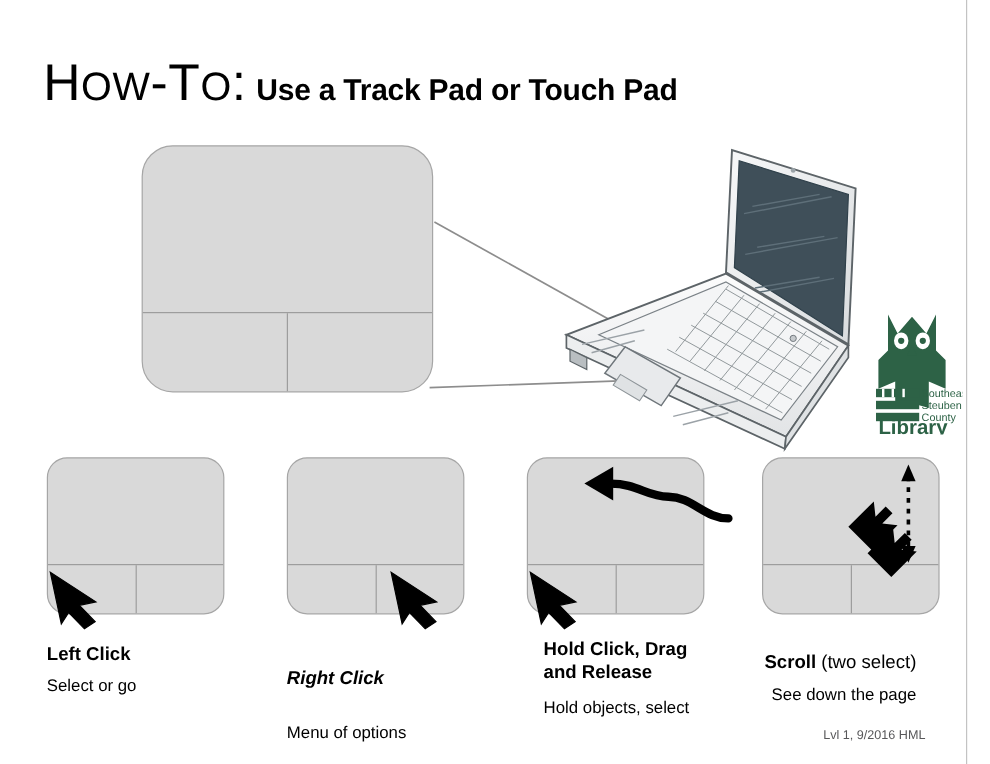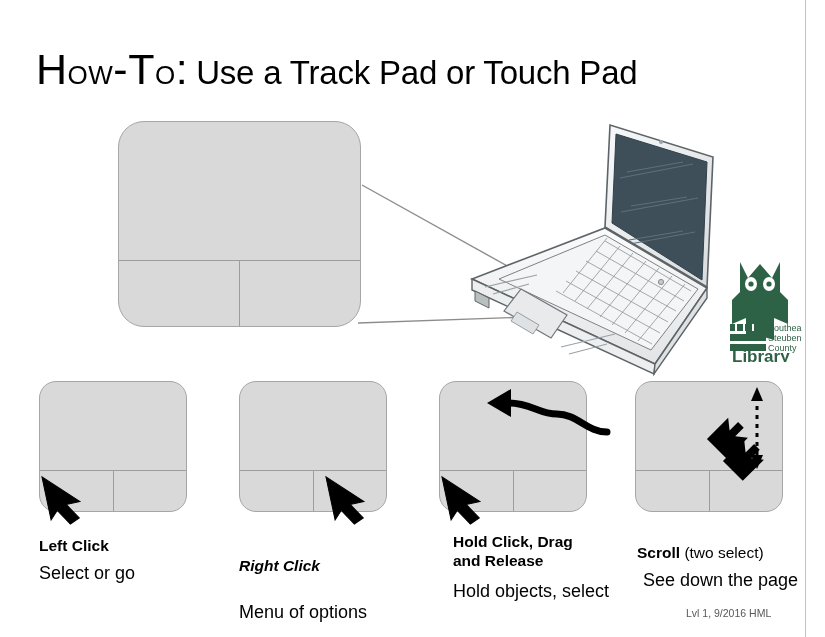--- a/index.html
+++ b/index.html
@@ -37,24 +37,24 @@
     top: 48px;
     white-space: nowrap;
     line-height: 1;
   }
   .title .t-how {
     font-size: 43px;
     font-weight: 400;
     letter-spacing: 0.5px;
   }
   .title .t-how .cap { font-size: 43px; }
-  .title .t-how .sml { font-size: 26px; }
+  .title .t-how .sml { font-size: 33px; }
   .title .t-rest {
-    font-size: 33px;
-    font-weight: normal;
+    font-size: 25px;
+    font-weight: bold;
     letter-spacing: -0.2px;
     margin-left: 8px;
   }
 
   
   .pad {
     position: absolute;
     box-sizing: border-box;
     background: #d9d9d9;
     border: 1px solid #a6a6a6;
@@ -126,21 +126,21 @@
 
   .cap-title {
     position: absolute;
     font-size: 15.5px;
     font-weight: bold;
     white-space: nowrap;
     line-height: 1.22;
   }
   .cap-sub {
     position: absolute;
-    font-size: 18px;
+    font-size: 14px;
     font-weight: normal;
     white-space: nowrap;
   }
   .cap-title .light { font-weight: normal; }
 
   #panel-1 { left: 39px; }
   #panel-1 .cap-title { left: 0;  top: 156px; }
   #panel-1 .cap-sub   { left: 0;  top: 182px; }
 
   #panel-2 { left: 239px; }

